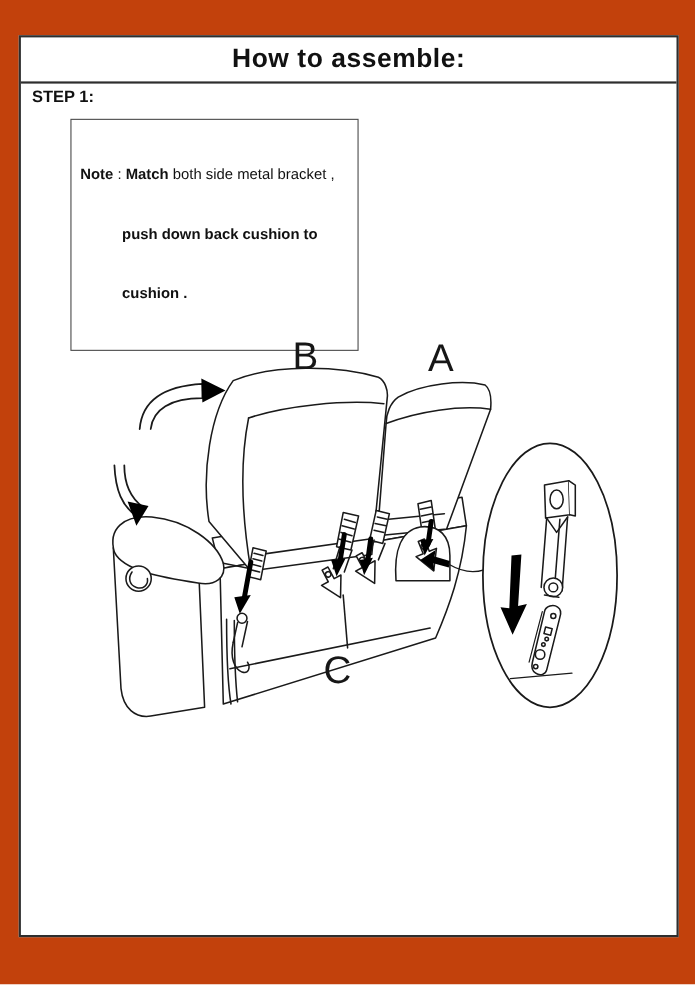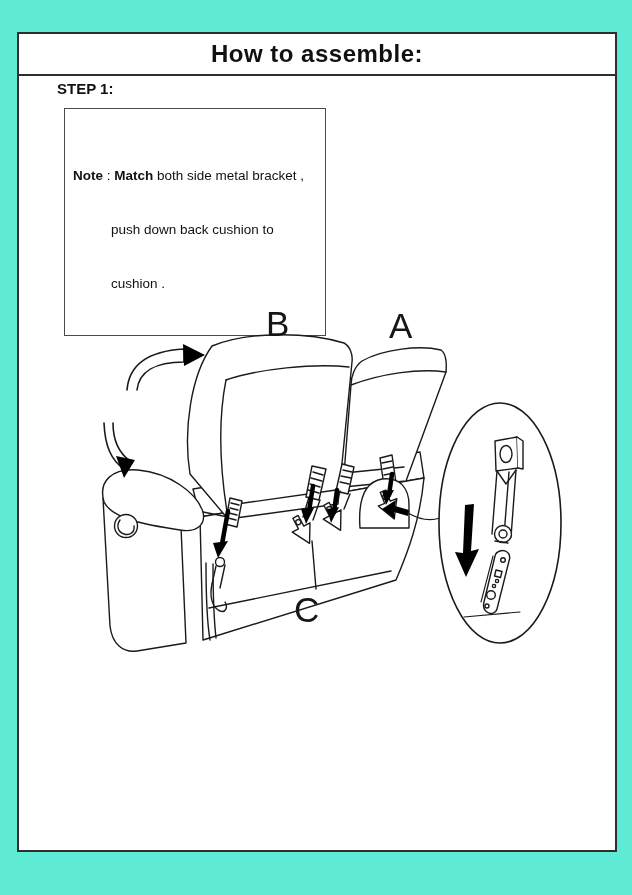--- a/index.html
+++ b/index.html
@@ -1,28 +1,28 @@
 <!DOCTYPE html>
 <html><head>
 <meta charset="utf-8">
 <style>
   html,body{margin:0;padding:0;background:#ffffff;}
-  #stage{position:relative;width:632px;height:895px;background:#5eead4;
+  #stage{position:relative;width:632px;height:895px;background:#c2410c;
          font-family:"Liberation Sans",sans-serif;color:#111;overflow:hidden;}
   
   .page-frame{position:absolute;left:17px;top:32px;width:596px;height:816px;
               border:2px solid #2e2e2e;background:#ffffff;}
   .title-bar{position:absolute;left:0;top:0;width:100%;height:40px;
              border-bottom:2px solid #2e2e2e;display:flex;align-items:center;justify-content:center;}
   .page-title{font-size:24px;font-weight:bold;letter-spacing:.5px;}
-  .step-label{position:absolute;left:10px;top:46px;font-size:15px;font-weight:bold;margin-left:28px;}
+  .step-label{position:absolute;left:10px;top:46px;font-size:15px;font-weight:bold;}
   .note-box{position:absolute;left:45px;top:74px;width:246px;min-height:48px;
-            border:1.5px solid #4a4a4a;padding:22px 6px 6px 8px;
+            border:1.5px solid #4a4a4a;padding:5px 6px 6px 8px;
             font-size:13.5px;line-height:18px;white-space:pre-wrap;}
-  .note-cont{padding-left:38px;}
+  .note-cont{padding-left:38px;font-weight:bold;}
   b{font-weight:bold;}
   
   svg.art{position:absolute;left:0;top:0;width:632px;height:895px;}
   .part-label{position:absolute;font-size:35px;color:#161616;line-height:1;}
   .lbl-b{left:266px;top:306px;}
   .lbl-a{left:389px;top:308px;}
   .lbl-c{left:294px;top:592px;}
   .front-callout{position:absolute;left:75px;top:389px;width:104px;height:31px;
                  border:2.5px solid #161616;border-radius:17px;background:#fff;
                  display:flex;align-items:center;justify-content:center;

